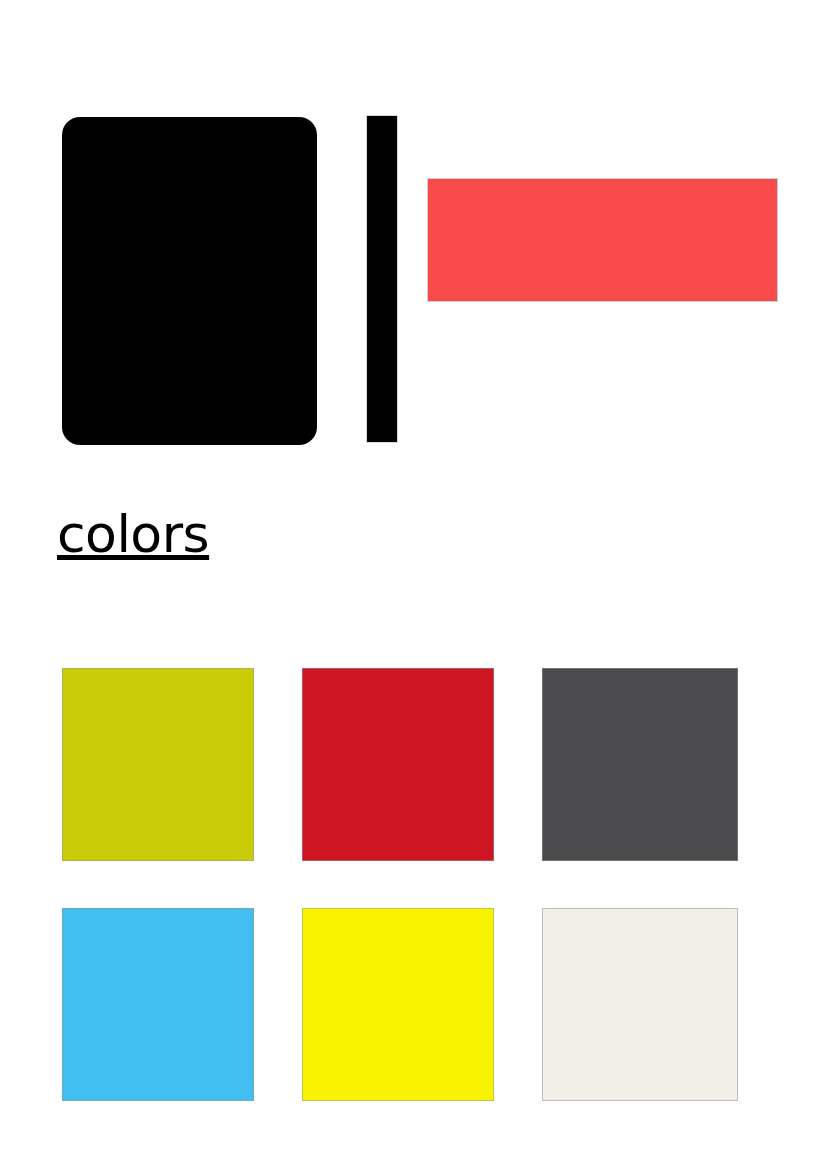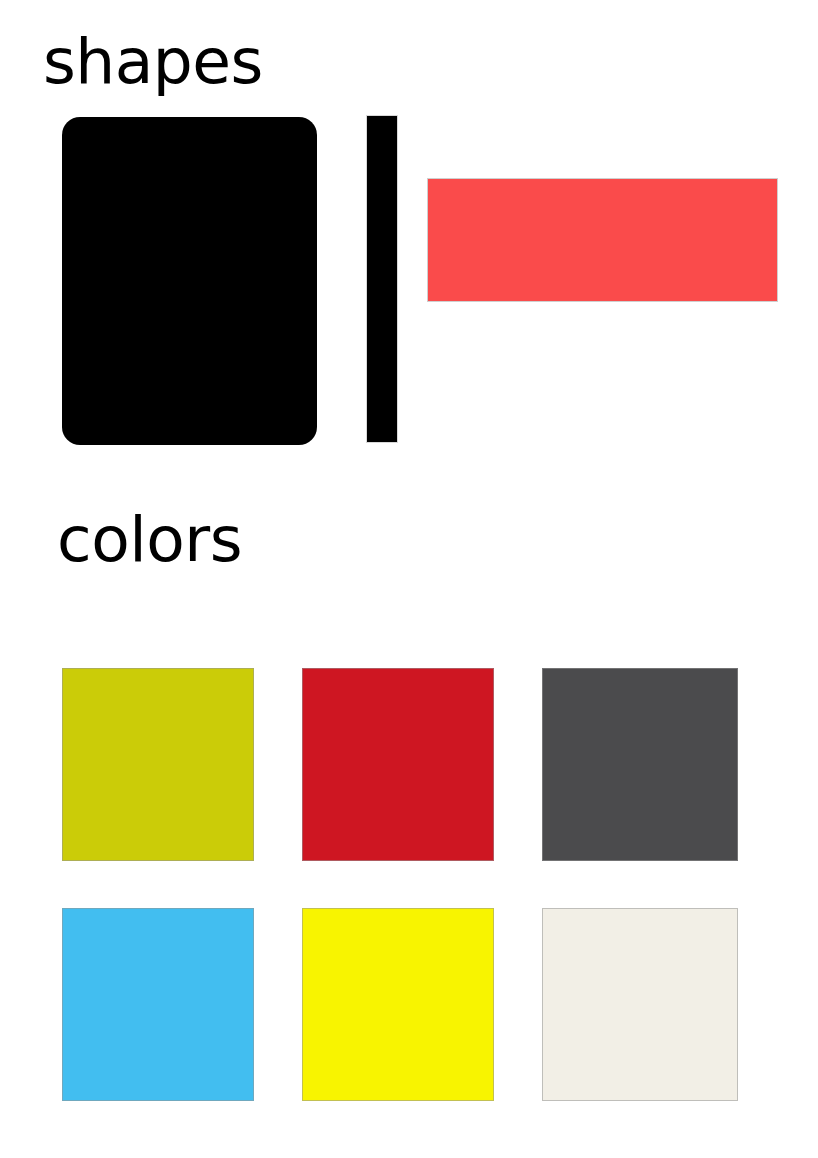--- a/index.html
+++ b/index.html
@@ -33,21 +33,22 @@
     -webkit-font-smoothing: antialiased;
   }
   #heading-shapes {
     left: 43px;
     top: 30px;
     font-size: 63px;
   }
   #heading-colors {
     left: 57px;
     top: 508px;
-    font-size: 63px;
+    font-size: 52px;
+    text-decoration: underline;
   }
 
   
   .shape {
     position: absolute;
     box-sizing: border-box;
   }
   #shape-rounded-rect {
     left: 62px;
     top: 117px;
@@ -97,21 +98,20 @@
   
   .swatch.c0 { left: 62px;  width: 192px; }
   .swatch.c1 { left: 302px; width: 192px; }
   .swatch.c2 { left: 542px; width: 196px; }
 </style>
 </head>
 <body>
 
 <div id="canvas">
 
-  <div id="heading-shapes" class="section-heading">shapes</div>
 
   <div id="shapes-row">
     <div id="shape-rounded-rect" class="shape" style="background: rgb(0, 0, 0); left: 62px; top: 117px; width: 255px; height: 328px; border-radius: 18px;"></div>
 
     <div id="shape-vertical-bar" class="shape" style="background: rgb(0, 0, 0); left: 367px; top: 116px; width: 30px; height: 326px; border-radius: 0px;"></div>
 
     <div id="shape-wide-rect" class="shape" style="background: rgb(250, 75, 75); left: 427px; top: 178px; width: 351px; height: 124px; border-radius: 0px;"></div>
   </div>
 
   <div id="heading-colors" class="section-heading">colors</div>

